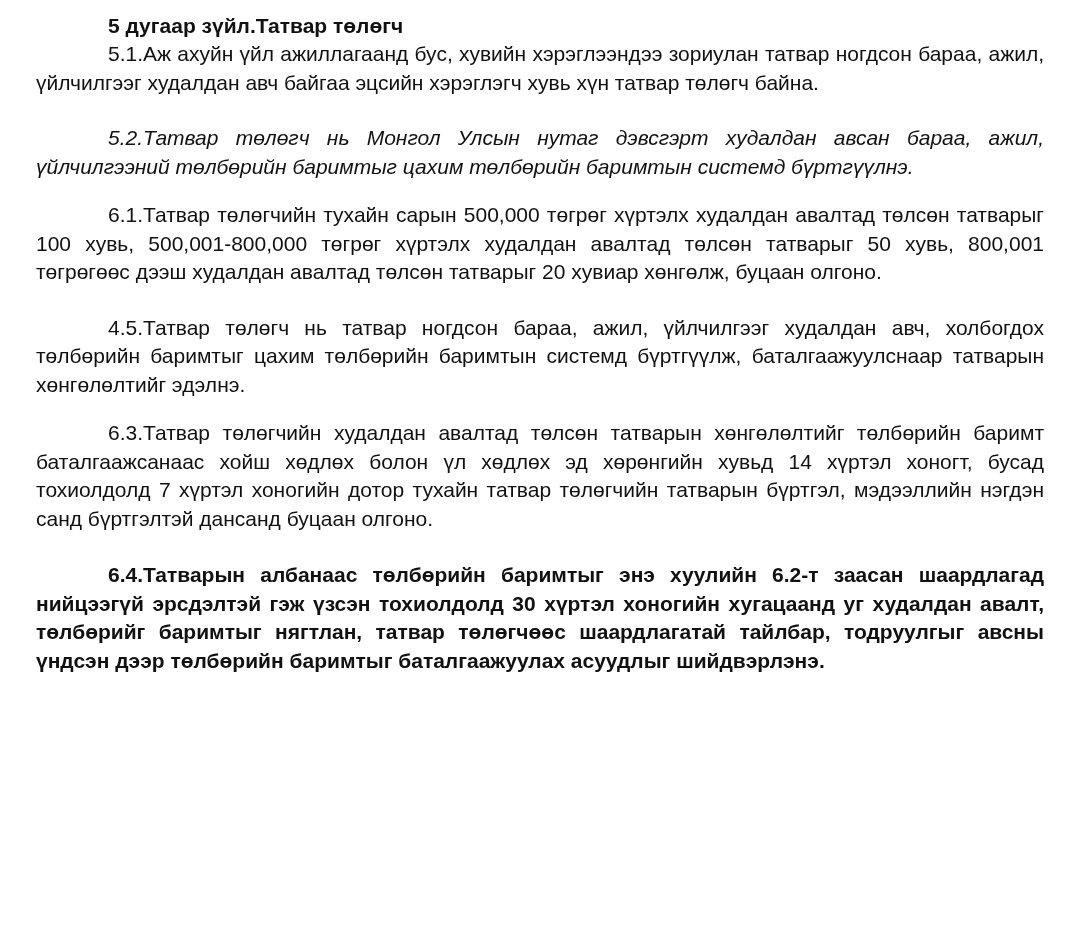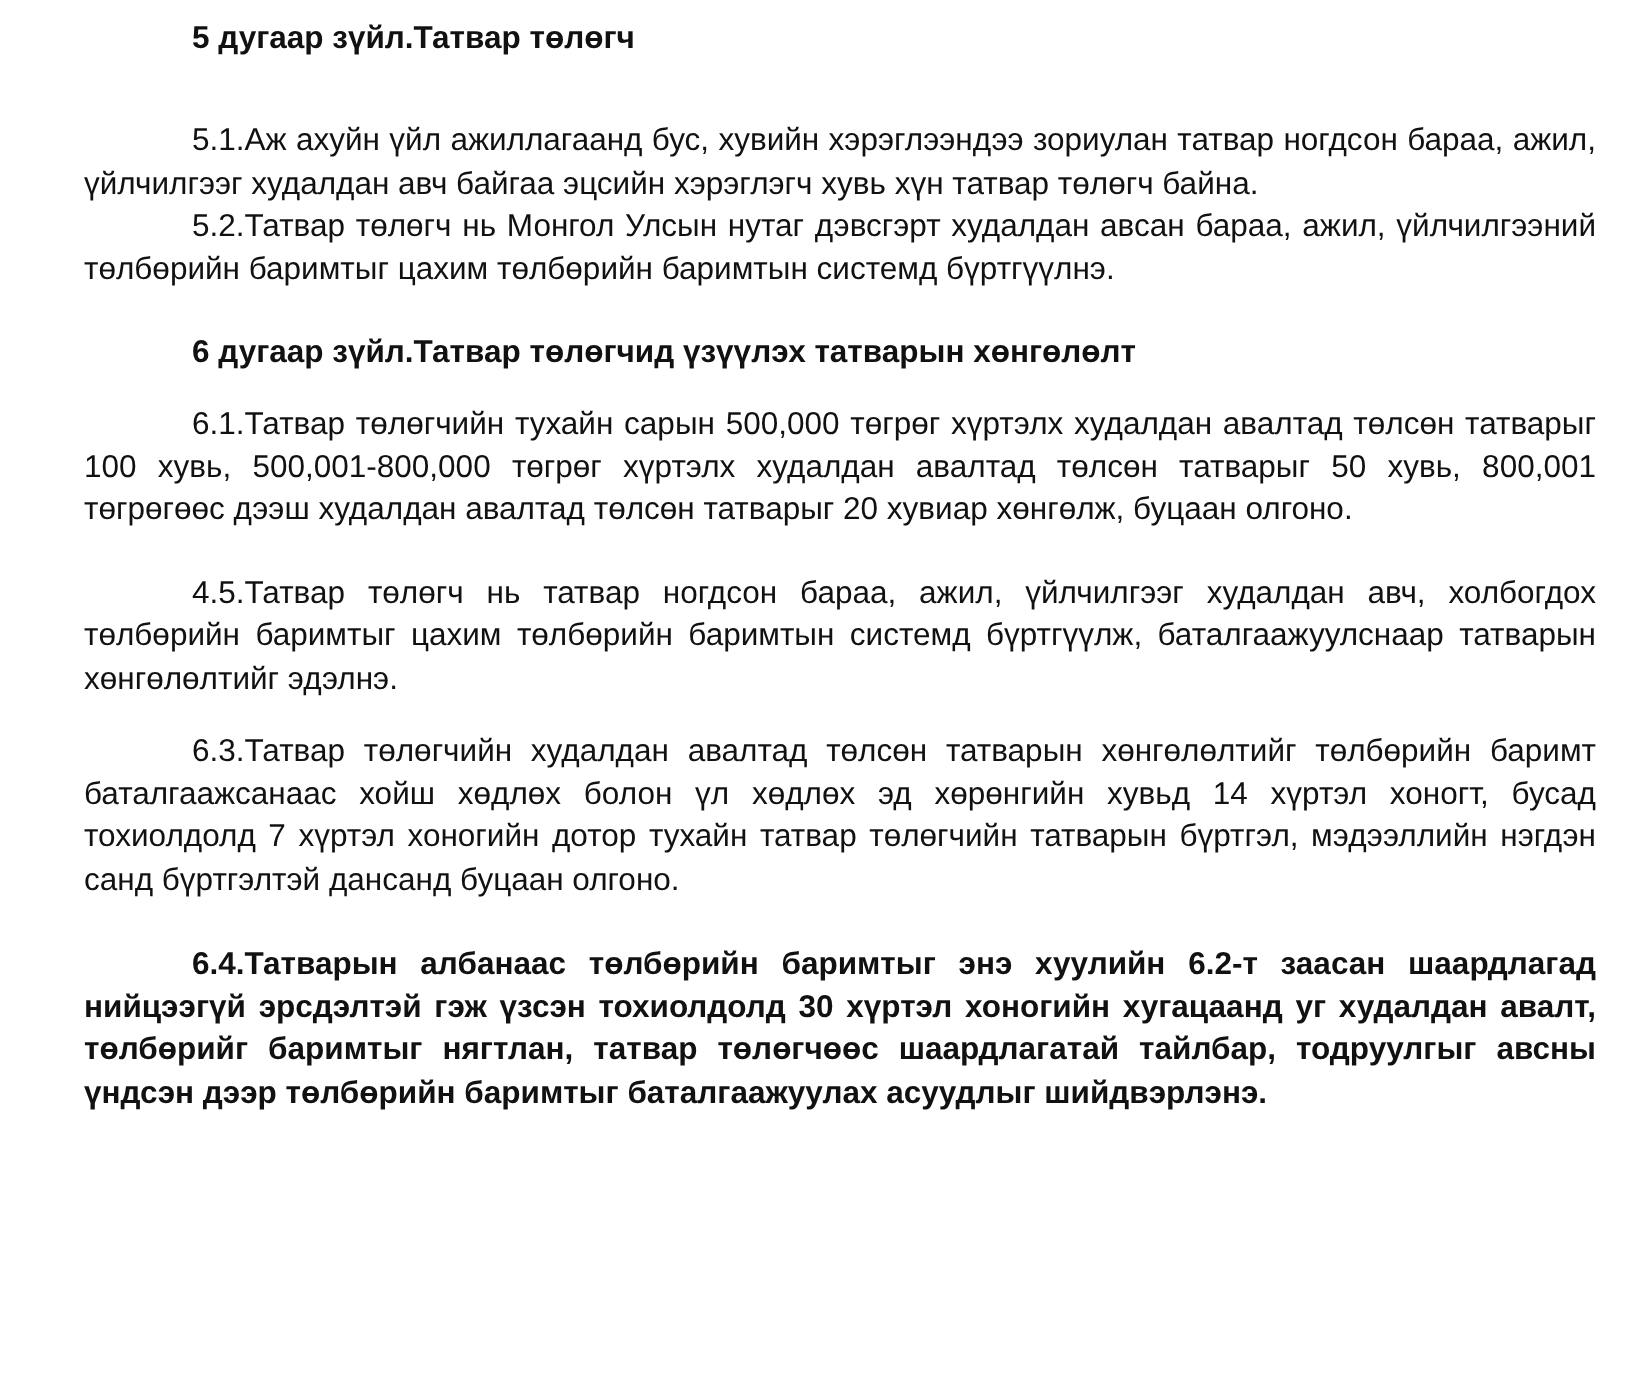--- a/index.html
+++ b/index.html
@@ -10,21 +10,21 @@
     body {
       width: 1090px;
       height: 926px;
       overflow: hidden;
       position: relative;
       font-family: "Liberation Sans", sans-serif;
       color: #111111;
     }
     .page {
       position: absolute;
-      left: 56px;
+      left: 36px;
       top: 10px;
       width: 1008px;
     }
     .heading {
       font-weight: bold;
       font-size: 21px;
       line-height: 28px;
       padding-left: 72px;
       margin: 0;
     }
@@ -36,26 +36,25 @@
       margin: 0;
     }
   </style>
 </head>
 <body>
 
 <div class="page">
 
   <h2 class="heading" style="margin-top:2px;">5 дугаар зүйл.Татвар төлөгч</h2>
 
-  <p class="para" style="margin-top:40px;">5.1.Аж ахуйн үйл ажиллагаанд бус, хувийн хэрэглээндээ зориулан татвар ногдсон бараа, ажил, үйлчилгээг худалдан авч байгаа эцсийн хэрэглэгч хувь хүн татвар төлөгч байна.</p>
+  <p class="para" style="">5.1.Аж ахуйн үйл ажиллагаанд бус, хувийн хэрэглээндээ зориулан татвар ногдсон бараа, ажил, үйлчилгээг худалдан авч байгаа эцсийн хэрэглэгч хувь хүн татвар төлөгч байна.</p>
 
-  <p class="para" style="">5.2.Татвар төлөгч нь Монгол Улсын нутаг дэвсгэрт худалдан авсан бараа, ажил, үйлчилгээний төлбөрийн баримтыг цахим төлбөрийн баримтын системд бүртгүүлнэ.</p>
+  <p class="para" style="margin-top:27px;font-style:italic;">5.2.Татвар төлөгч нь Монгол Улсын нутаг дэвсгэрт худалдан авсан бараа, ажил, үйлчилгээний төлбөрийн баримтыг цахим төлбөрийн баримтын системд бүртгүүлнэ.</p>
 
 
-  <h2 class="heading" style="margin-top:27px;">6 дугаар зүйл.Татвар төлөгчид үзүүлэх татварын хөнгөлөлт</h2>
 
   <p class="para" style="margin-top:20px;">6.1.Татвар төлөгчийн тухайн сарын 500,000 төгрөг хүртэлх худалдан авалтад төлсөн татварыг 100 хувь, 500,001-800,000 төгрөг хүртэлх худалдан авалтад төлсөн татварыг 50 хувь, 800,001 төгрөгөөс дээш худалдан авалтад төлсөн татварыг 20 хувиар хөнгөлж, буцаан олгоно.</p>
 
   <p class="para" style="margin-top:27px;">4.5.Татвар төлөгч нь татвар ногдсон бараа, ажил, үйлчилгээг худалдан авч, холбогдох төлбөрийн баримтыг цахим төлбөрийн баримтын системд бүртгүүлж, баталгаажуулснаар татварын хөнгөлөлтийг эдэлнэ.</p>
 
   <p class="para" style="margin-top:20px;">6.3.Татвар төлөгчийн худалдан авалтад төлсөн татварын хөнгөлөлтийг төлбөрийн баримт баталгаажсанаас хойш хөдлөх болон үл хөдлөх эд хөрөнгийн хувьд 14 хүртэл хоногт, бусад тохиолдолд 7 хүртэл хоногийн дотор тухайн татвар төлөгчийн татварын бүртгэл, мэдээллийн нэгдэн санд бүртгэлтэй дансанд буцаан олгоно.</p>
 
   <p class="para" style="margin-top:28px;font-weight:bold;">6.4.Татварын албанаас төлбөрийн баримтыг энэ хуулийн 6.2-т заасан шаардлагад нийцээгүй эрсдэлтэй гэж үзсэн тохиолдолд 30 хүртэл хоногийн хугацаанд уг худалдан авалт, төлбөрийг баримтыг нягтлан, татвар төлөгчөөс шаардлагатай тайлбар, тодруулгыг авсны үндсэн дээр төлбөрийн баримтыг баталгаажуулах асуудлыг шийдвэрлэнэ.</p>
 
 </div>

